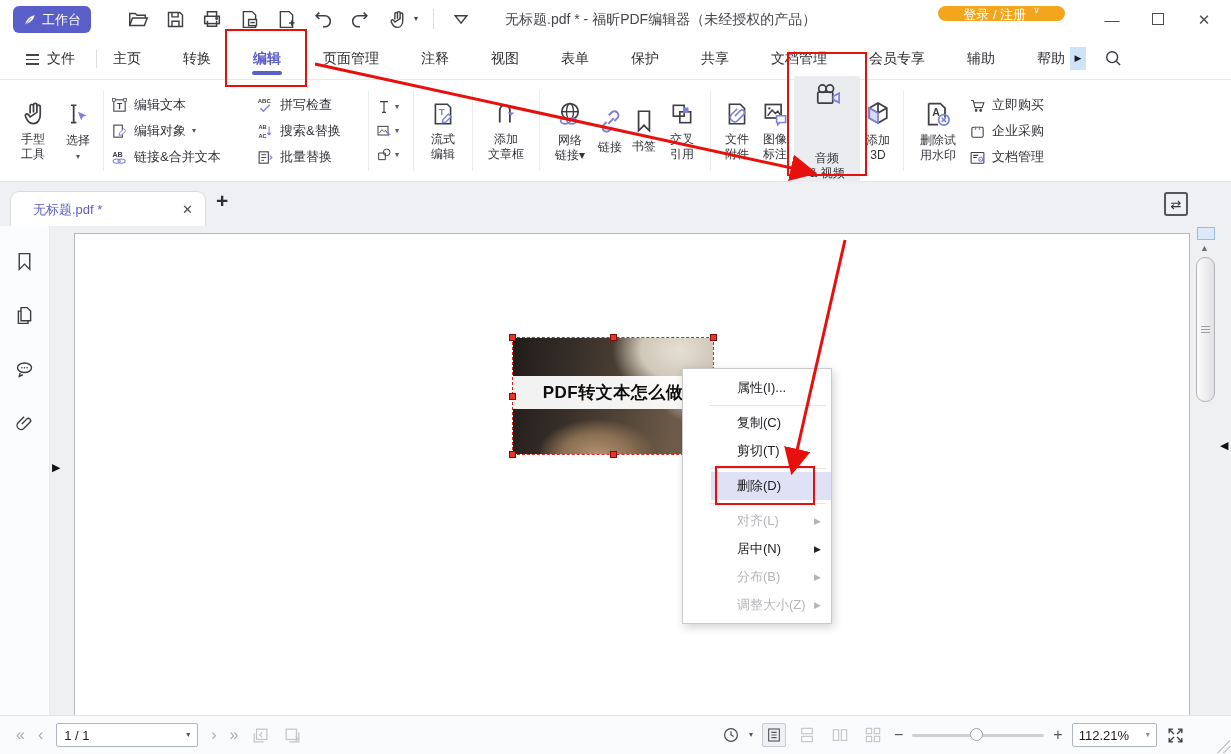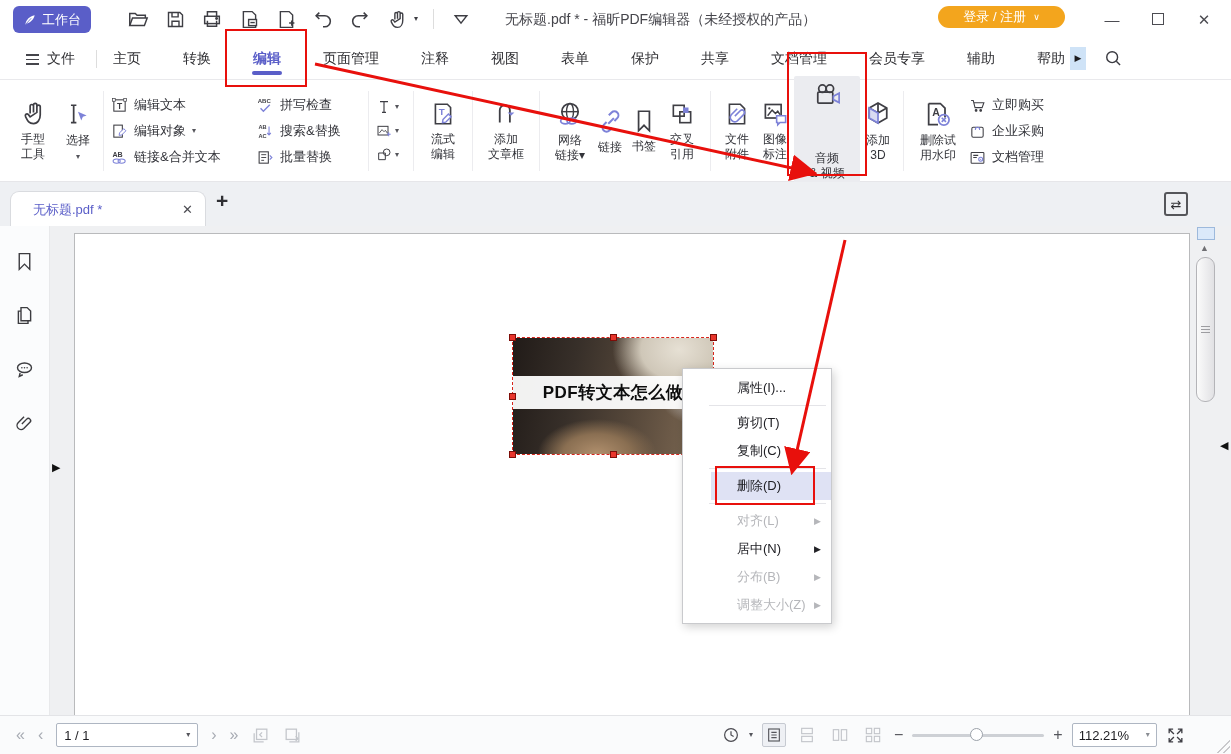--- a/index.html
+++ b/index.html
@@ -12,22 +12,22 @@
   
   .titlebar { position:absolute; left:0; top:0; width:100%; height:38px; background:#fff; }
   .btn-workspace { position:absolute; left:13px; top:6px; height:27px; padding:0 10px;
     background:#5a5ec8; border-radius:6px; color:#fff; font-size:13px;
     display:flex; align-items:center; gap:5px; cursor:pointer; }
   .tb-icons { position:absolute; left:126px; top:0; height:38px; display:flex; align-items:center; gap:13px; color:#3e3e44; }
   .tb-btn { width:24px; height:24px; display:flex; align-items:center; justify-content:center; }
   .tb-sep { width:1px; height:20px; background:#ddd; margin:0 2px; }
   .tb-caret { font-size:8px; color:#3e3e44; margin-left:-8px; }
   .tb-title { position:absolute; left:505px; top:0; height:38px; line-height:38px; font-size:14px; color:#45454b; white-space:nowrap; }
-  .btn-login { position:absolute; left:938px; top:6px; width:127px; height:22px; border-radius:14px;
-    background:#f3a51d; color:#fff; font-size:13px; display:flex; align-items:center; justify-content:center; gap:7px; cursor:pointer; }
+  .btn-login { position:absolute; left:938px; top:6px; width:127px; height:15px; border-radius:14px;
+    background:#f3a51d; color:#fff; font-size:13px; display:flex; justify-content:center; gap:7px; cursor:pointer; }
   .btn-login .glyph { font-size:9px; }
   .win-controls { position:absolute; right:4px; top:0; height:38px; display:flex; }
   .win-btn { width:46px; height:38px; display:flex; align-items:center; justify-content:center; color:#4c4c52; font-size:15px; }
   .maxi-box { width:12px; height:12px; border:1.4px solid #4c4c52; }
 
   
   .menubar { position:absolute; left:0; top:38px; width:100%; height:42px; background:#fff; border-bottom:1px solid #e9e9ec; font-size:14px; }
   .hamburger { position:absolute; left:26px; top:16px; width:13px; }
   .hamburger i { display:block; height:1.6px; background:#45454b; margin-bottom:3px; }
   .menu-file { position:absolute; left:47px; top:0; line-height:41px; }
@@ -533,24 +533,24 @@
     <span class="handle" style="left:97px;bottom:-4px"></span>
     <span class="handle" style="right:-4px;bottom:-4px"></span>
   </div>
 
   <div class="context-menu">
     <div class="cm-item">
         <span>属性(I)...</span>
       </div>
     <div class="cm-sep"></div>
     <div class="cm-item">
+        <span>复制(C)</span>
+      </div>
+    <div class="cm-item">
         <span>剪切(T)</span>
-      </div>
-    <div class="cm-item">
-        <span>复制(C)</span>
       </div>
     <div class="cm-sep"></div>
     <div class="cm-item highlight">
       <span>删除(D)</span>
       <span class="redbox redbox-delete"></span>
     </div>
     <div class="cm-sep"></div>
     <div class="cm-item disabled">
         <span>对齐(L)</span>
         <span class="cm-arrow glyph">▶</span>

